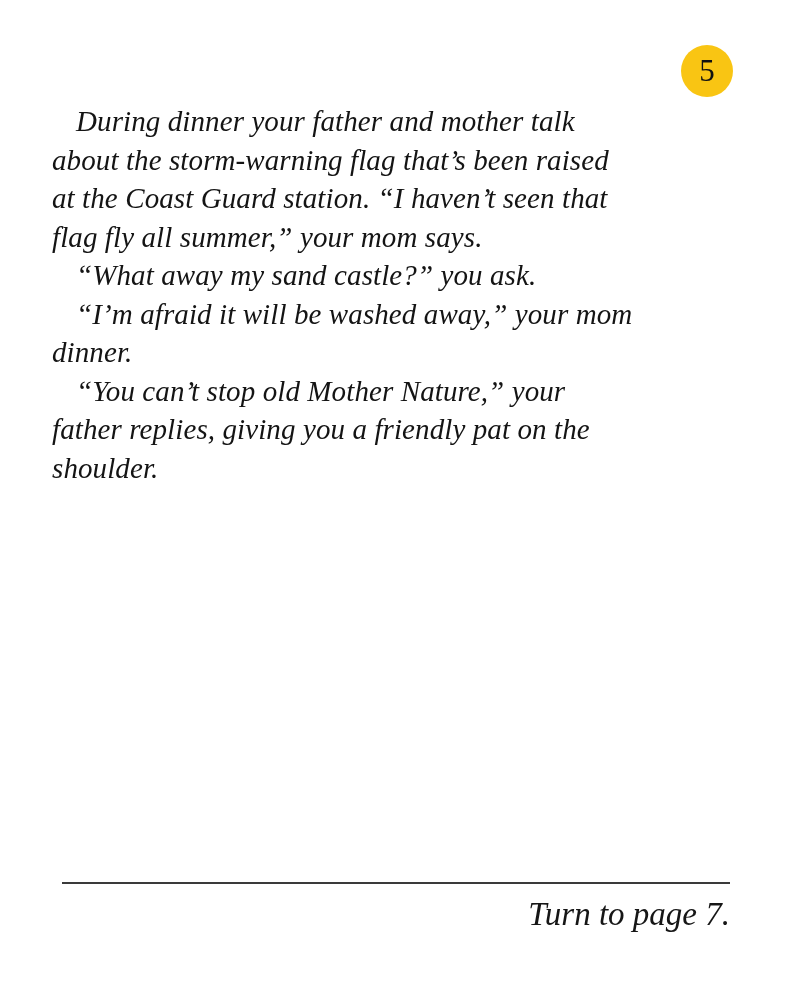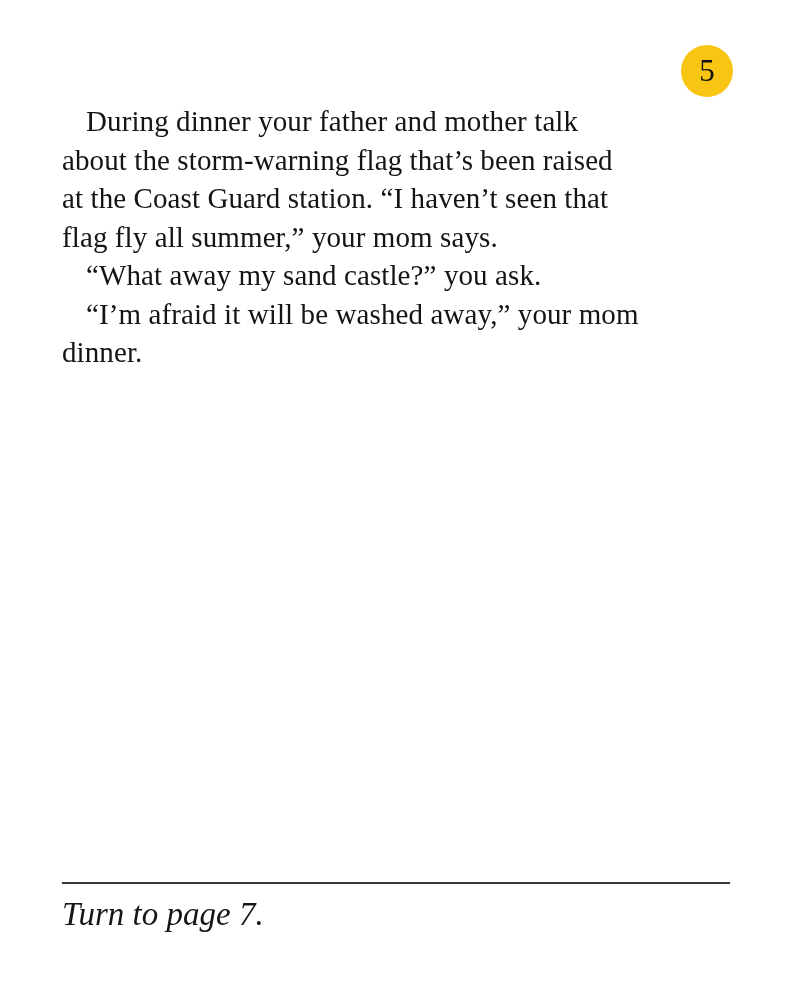--- a/index.html
+++ b/index.html
@@ -28,46 +28,47 @@
     justify-content: center;
   }
   .page-number-badge span {
     font-size: 31px;
     line-height: 1;
     color: #111111;
     transform: translateY(-1px);
   }
   .story {
     position: absolute;
-    left: 62px;
+    left: 52px;
     top: 102px;
     width: 700px;
     font-size: 29px;
     line-height: 38.5px;
     letter-spacing: 0.1px;
+    font-style: italic;
   }
   .story p {
     margin: 0;
     text-indent: 24px;
     white-space: pre-line;
   }
   .divider {
     position: absolute;
     left: 62px;
     top: 882px;
     width: 668px;
     height: 0;
     border-top: 2px solid #3a3a3a;
   }
   .turn-instruction {
     position: absolute;
     left: 62px;
     top: 894px;
     width: 668px;
-    text-align: left;
+    text-align: right;
     font-style: italic;
     font-size: 33px;
     line-height: 40px;
     color: #161616;
   }
 </style>
 </head>
 <body>
 
 <div class="page">
@@ -77,19 +78,22 @@
   </div>
 
   <div class="story">
     <p>During dinner your father and mother talk
 about the storm-warning flag that’s been raised
 at the Coast Guard station. “I haven’t seen that
 flag fly all summer,” your mom says.</p>
     <p>“What away my sand castle?” you ask.</p>
     <p>“I’m afraid it will be washed away,” your mom
 dinner.</p>
+    <p>“You can’t stop old Mother Nature,” your
+father replies, giving you a friendly pat on the
+shoulder.</p>
   </div>
 
   <div class="divider"></div>
 
   <div class="turn-instruction">Turn to page 7.</div>
 
 </div>
 
 </body></html>

